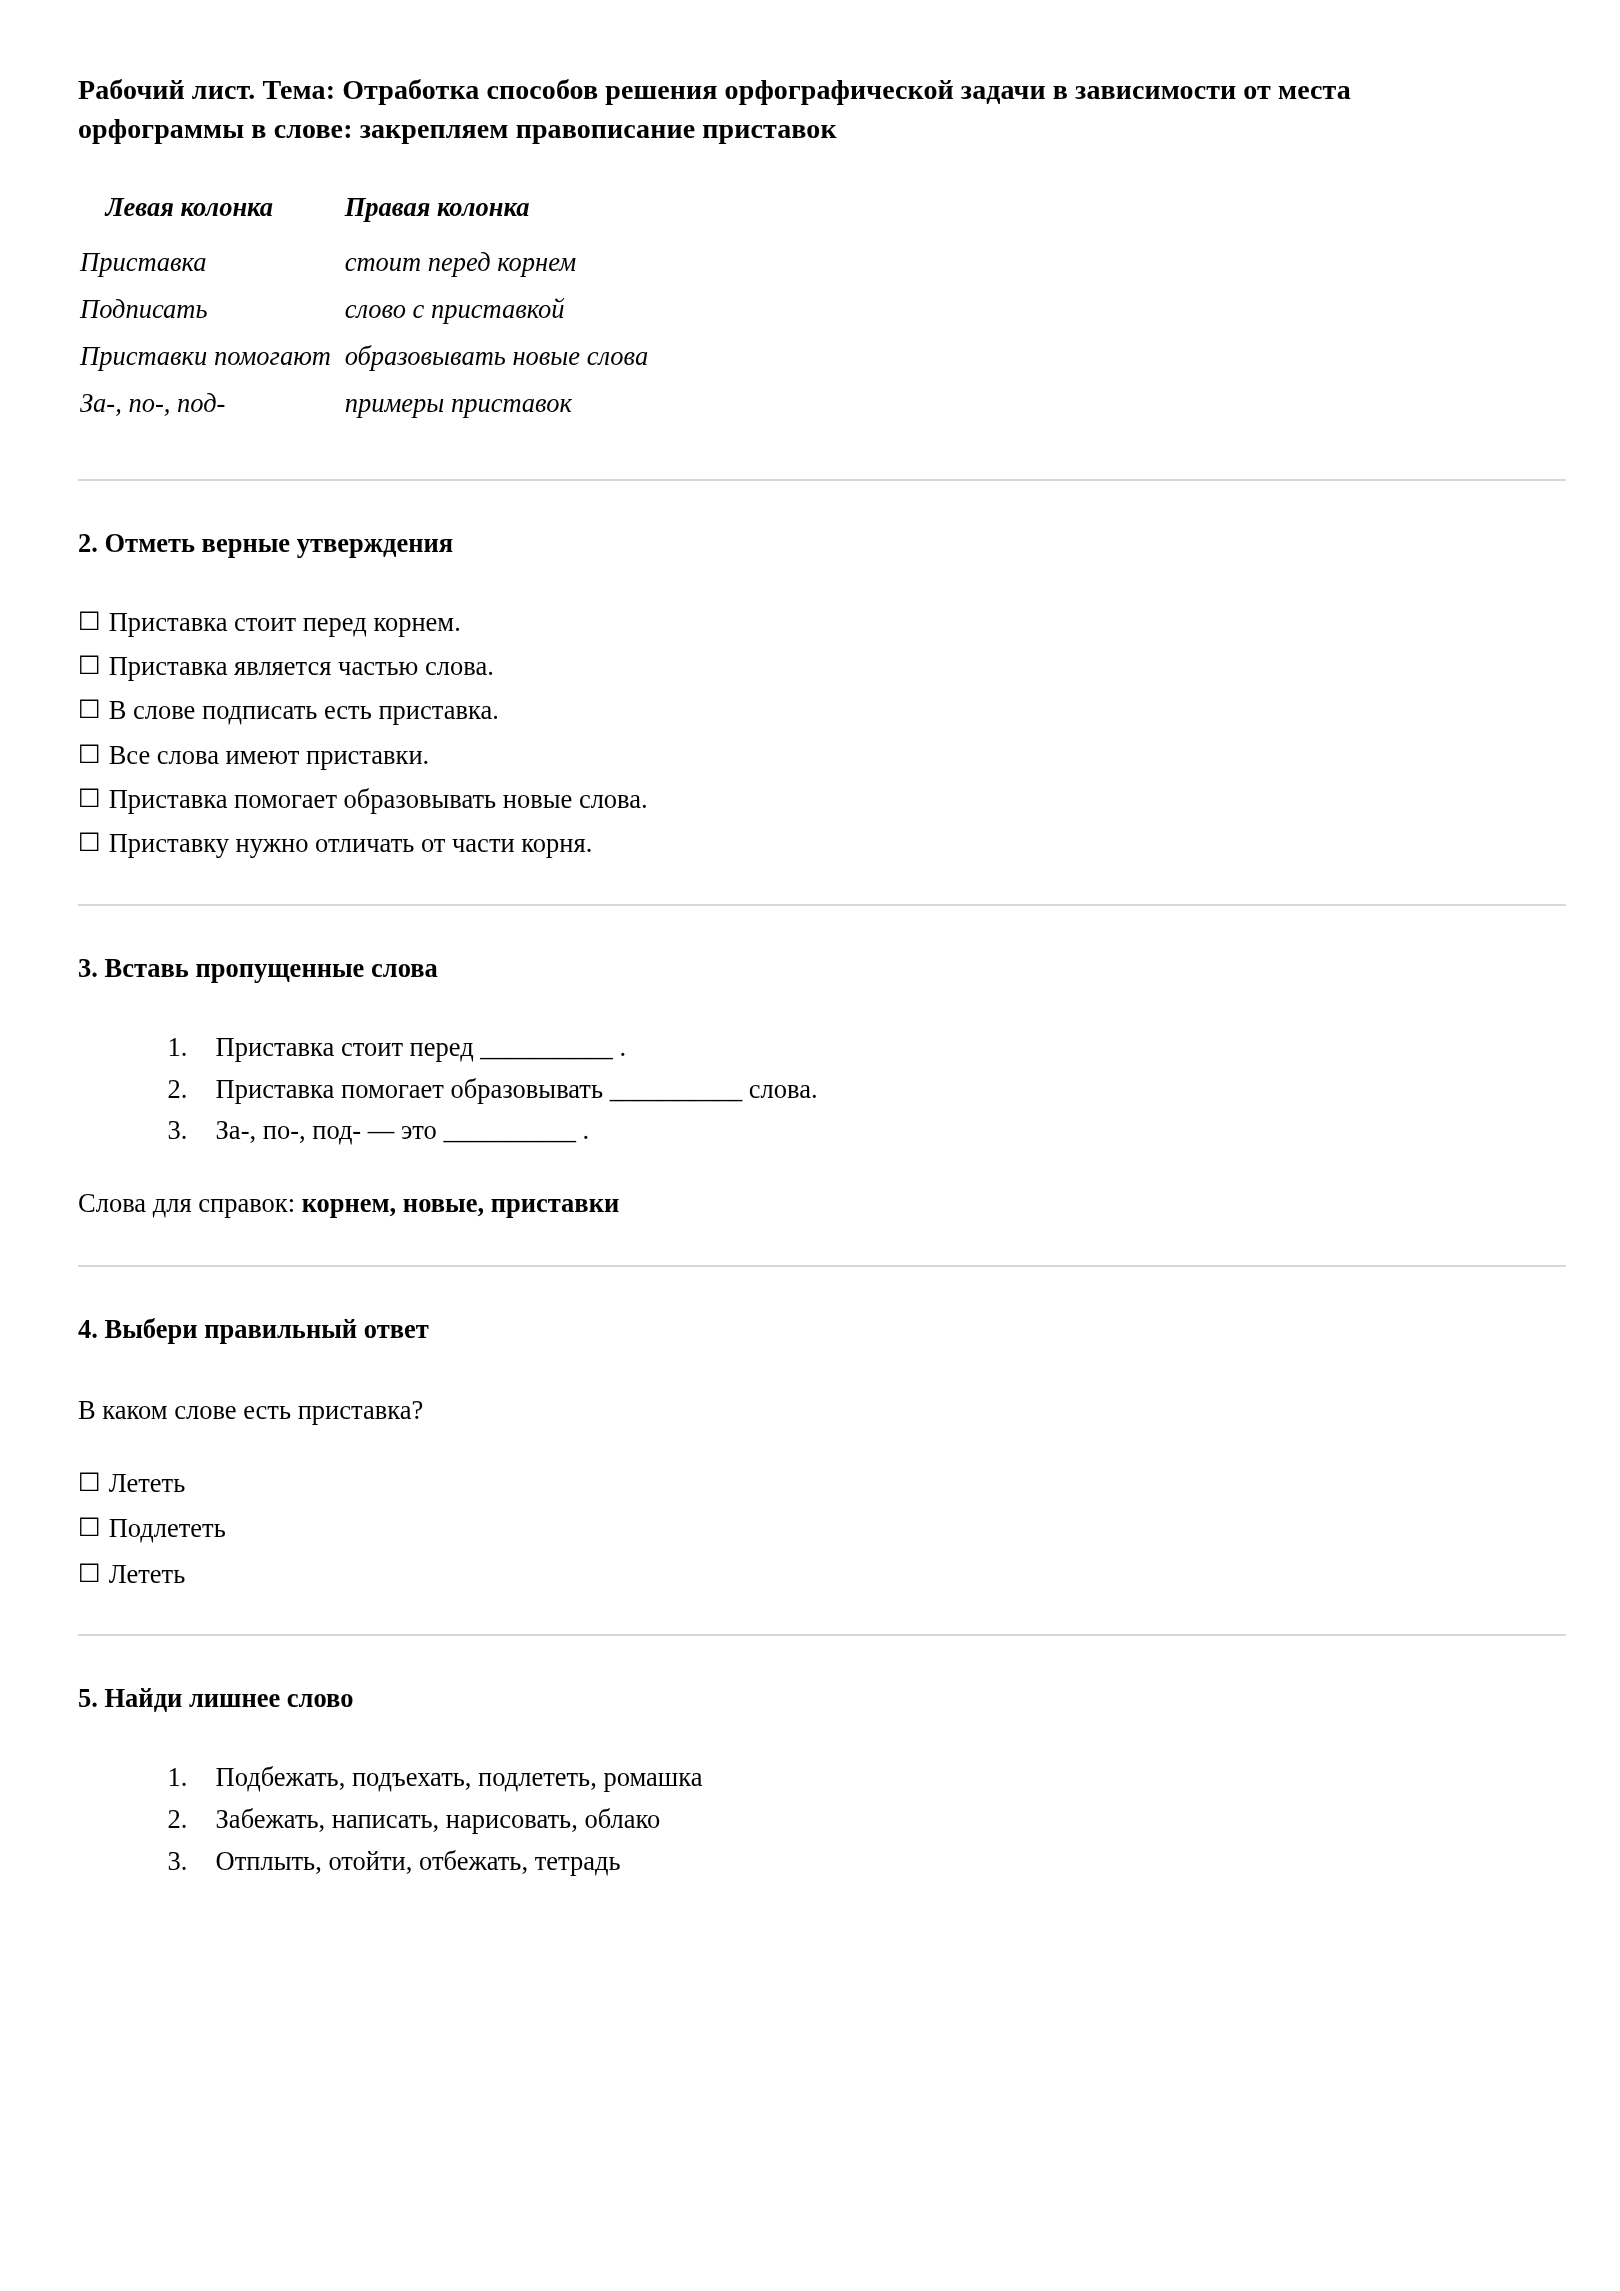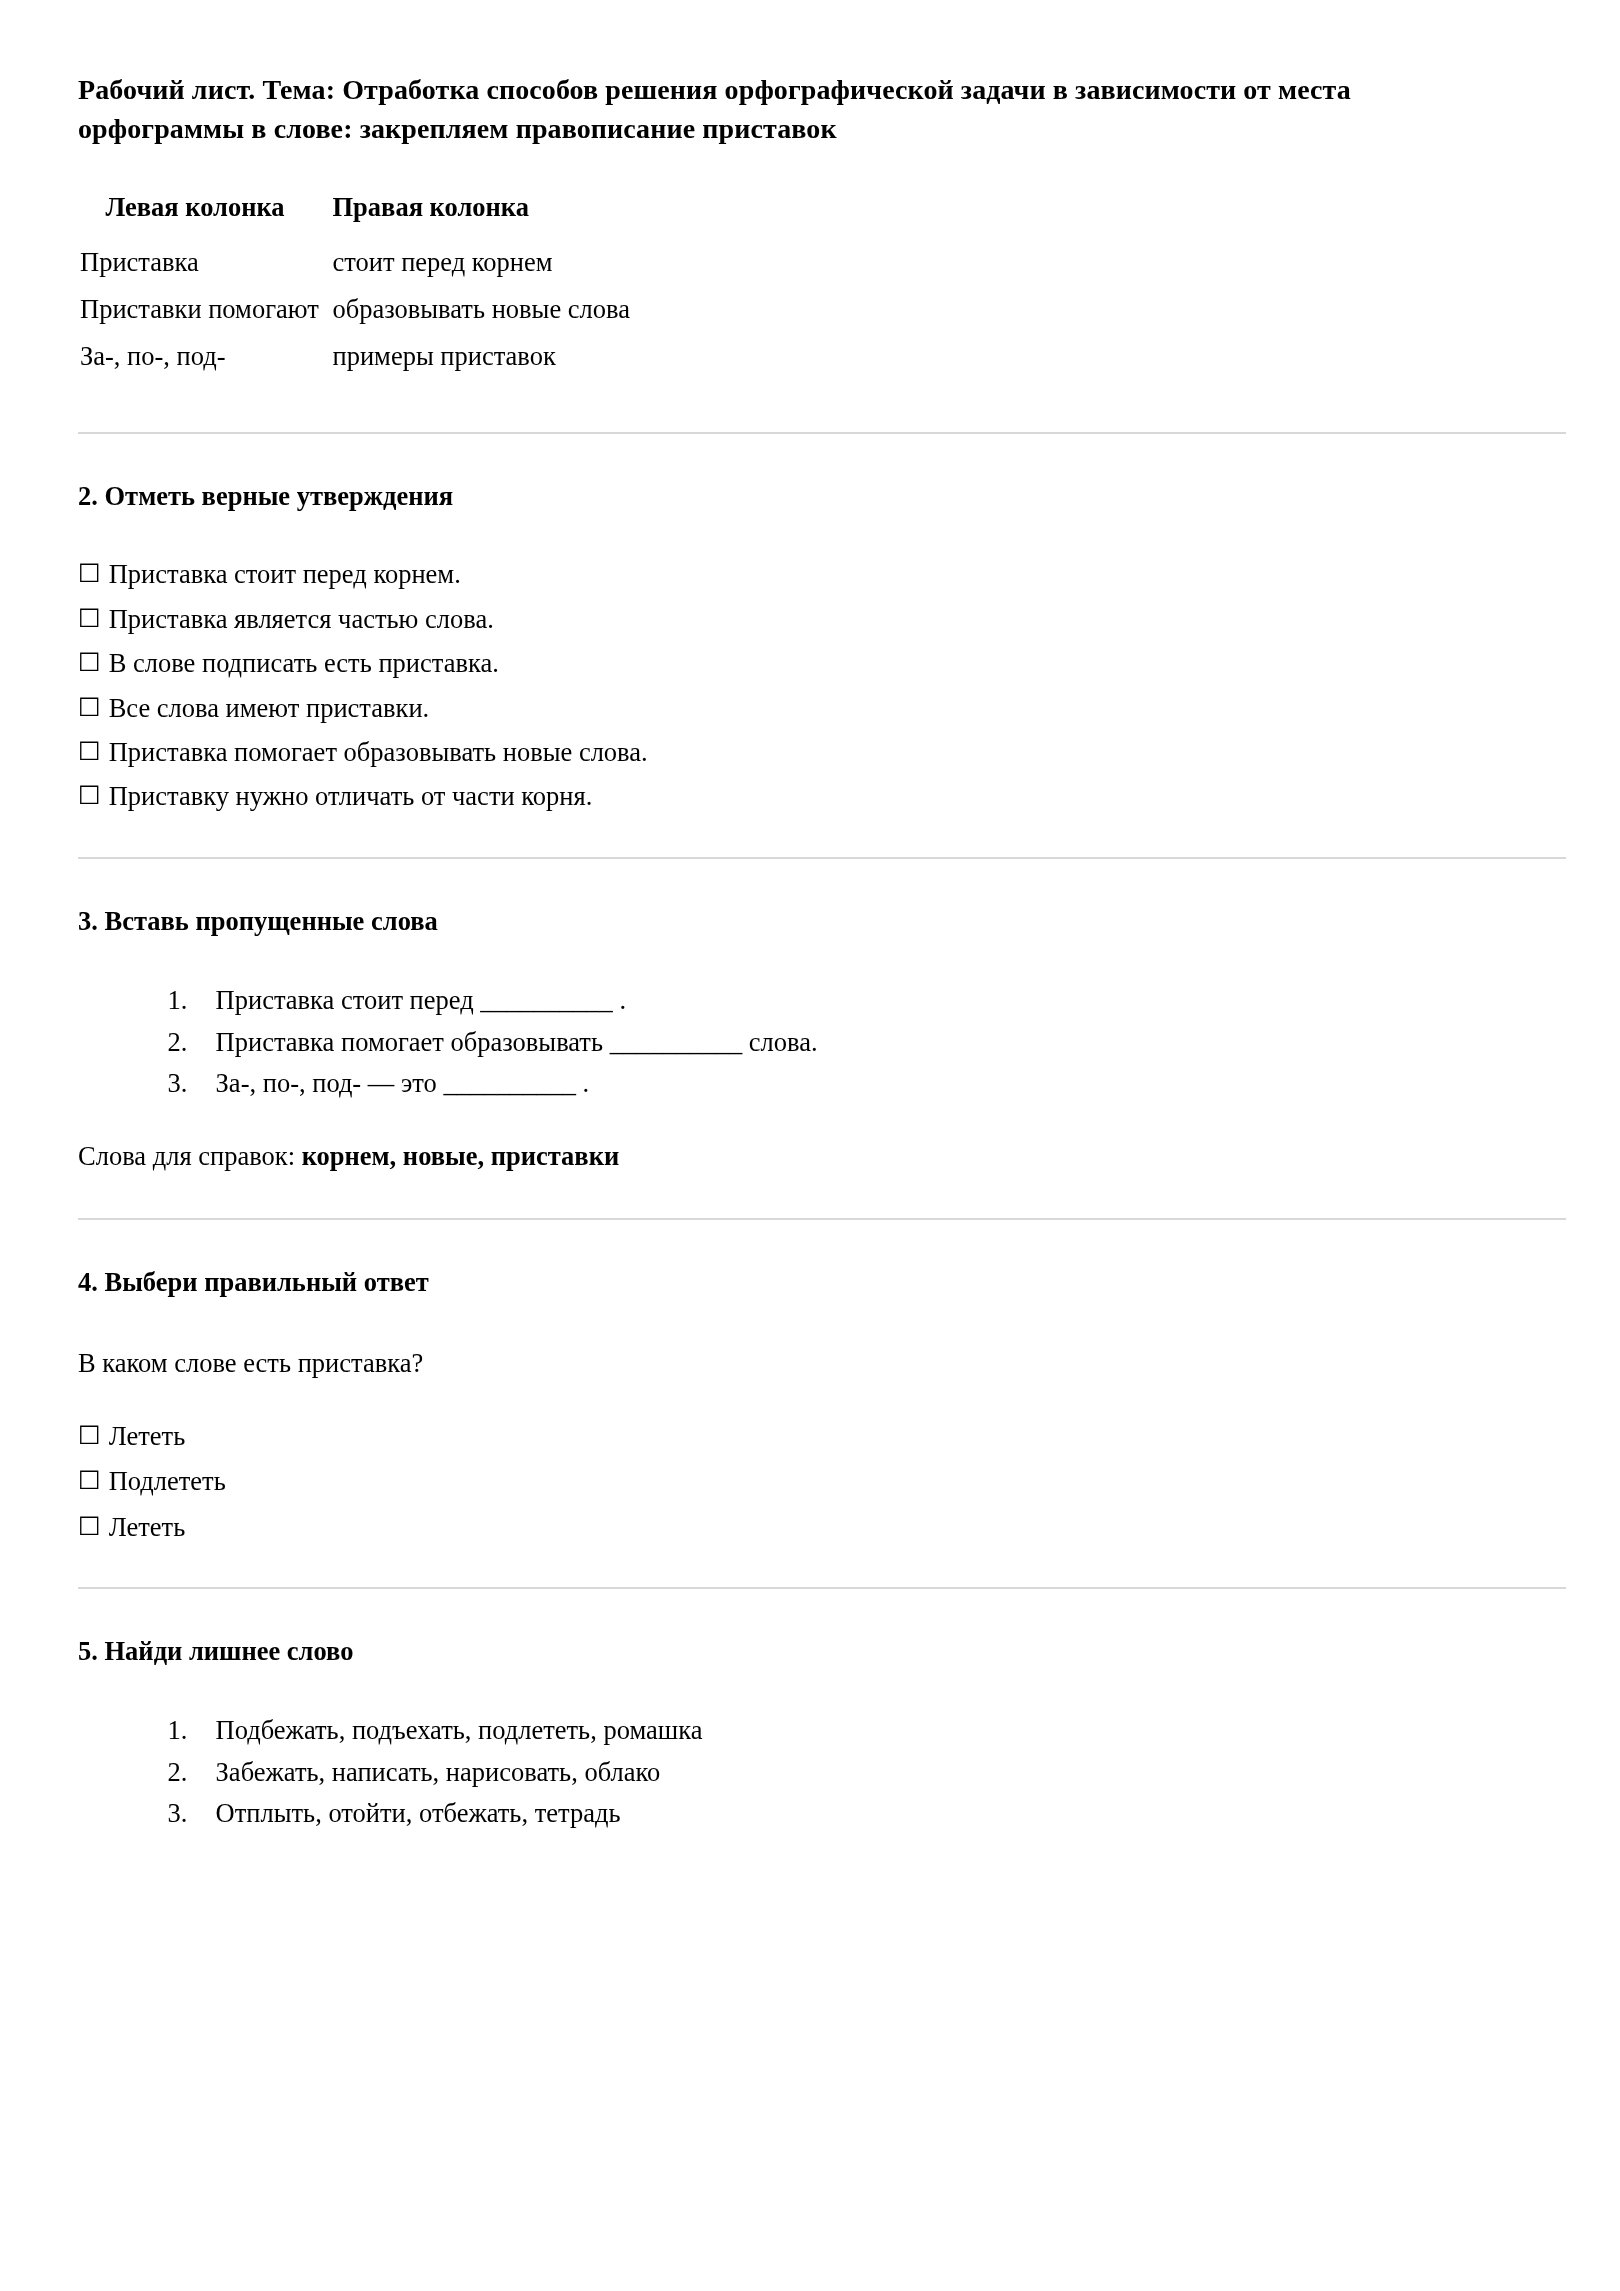--- a/index.html
+++ b/index.html
@@ -47,20 +47,21 @@
     border-top: 2px solid #d8d8d8;
     margin: 45px 0 45px 0;
     width: 1488px;
   }
 
   
   .match-table {
     border-collapse: collapse;
     margin: 29px 11px 0 0;
     table-layout: auto;
+    font-style: italic;
   }
   .match-table th,
   .match-table td {
     padding: 0 0 13.7px 0;
     font-size: 26.5px;
     line-height: 1.26;
     text-align: left;
     vertical-align: top;
     white-space: nowrap;
   }
@@ -151,20 +152,24 @@
           <th class="col-left">Левая колонка</th>
           <th class="col-right">Правая колонка</th>
         </tr>
       </thead>
       <tbody>
         <tr>
           <td class="col-left">Приставка</td>
           <td class="col-right">стоит перед корнем</td>
         </tr>
         <tr>
+          <td class="col-left">Подписать</td>
+          <td class="col-right">слово с приставкой</td>
+        </tr>
+        <tr>
           <td class="col-left">Приставки помогают</td>
           <td class="col-right">образовывать новые слова</td>
         </tr>
         <tr>
           <td class="col-left">За-, по-, под-</td>
           <td class="col-right">примеры приставок</td>
         </tr>
       </tbody>
     </table>
   </section>

